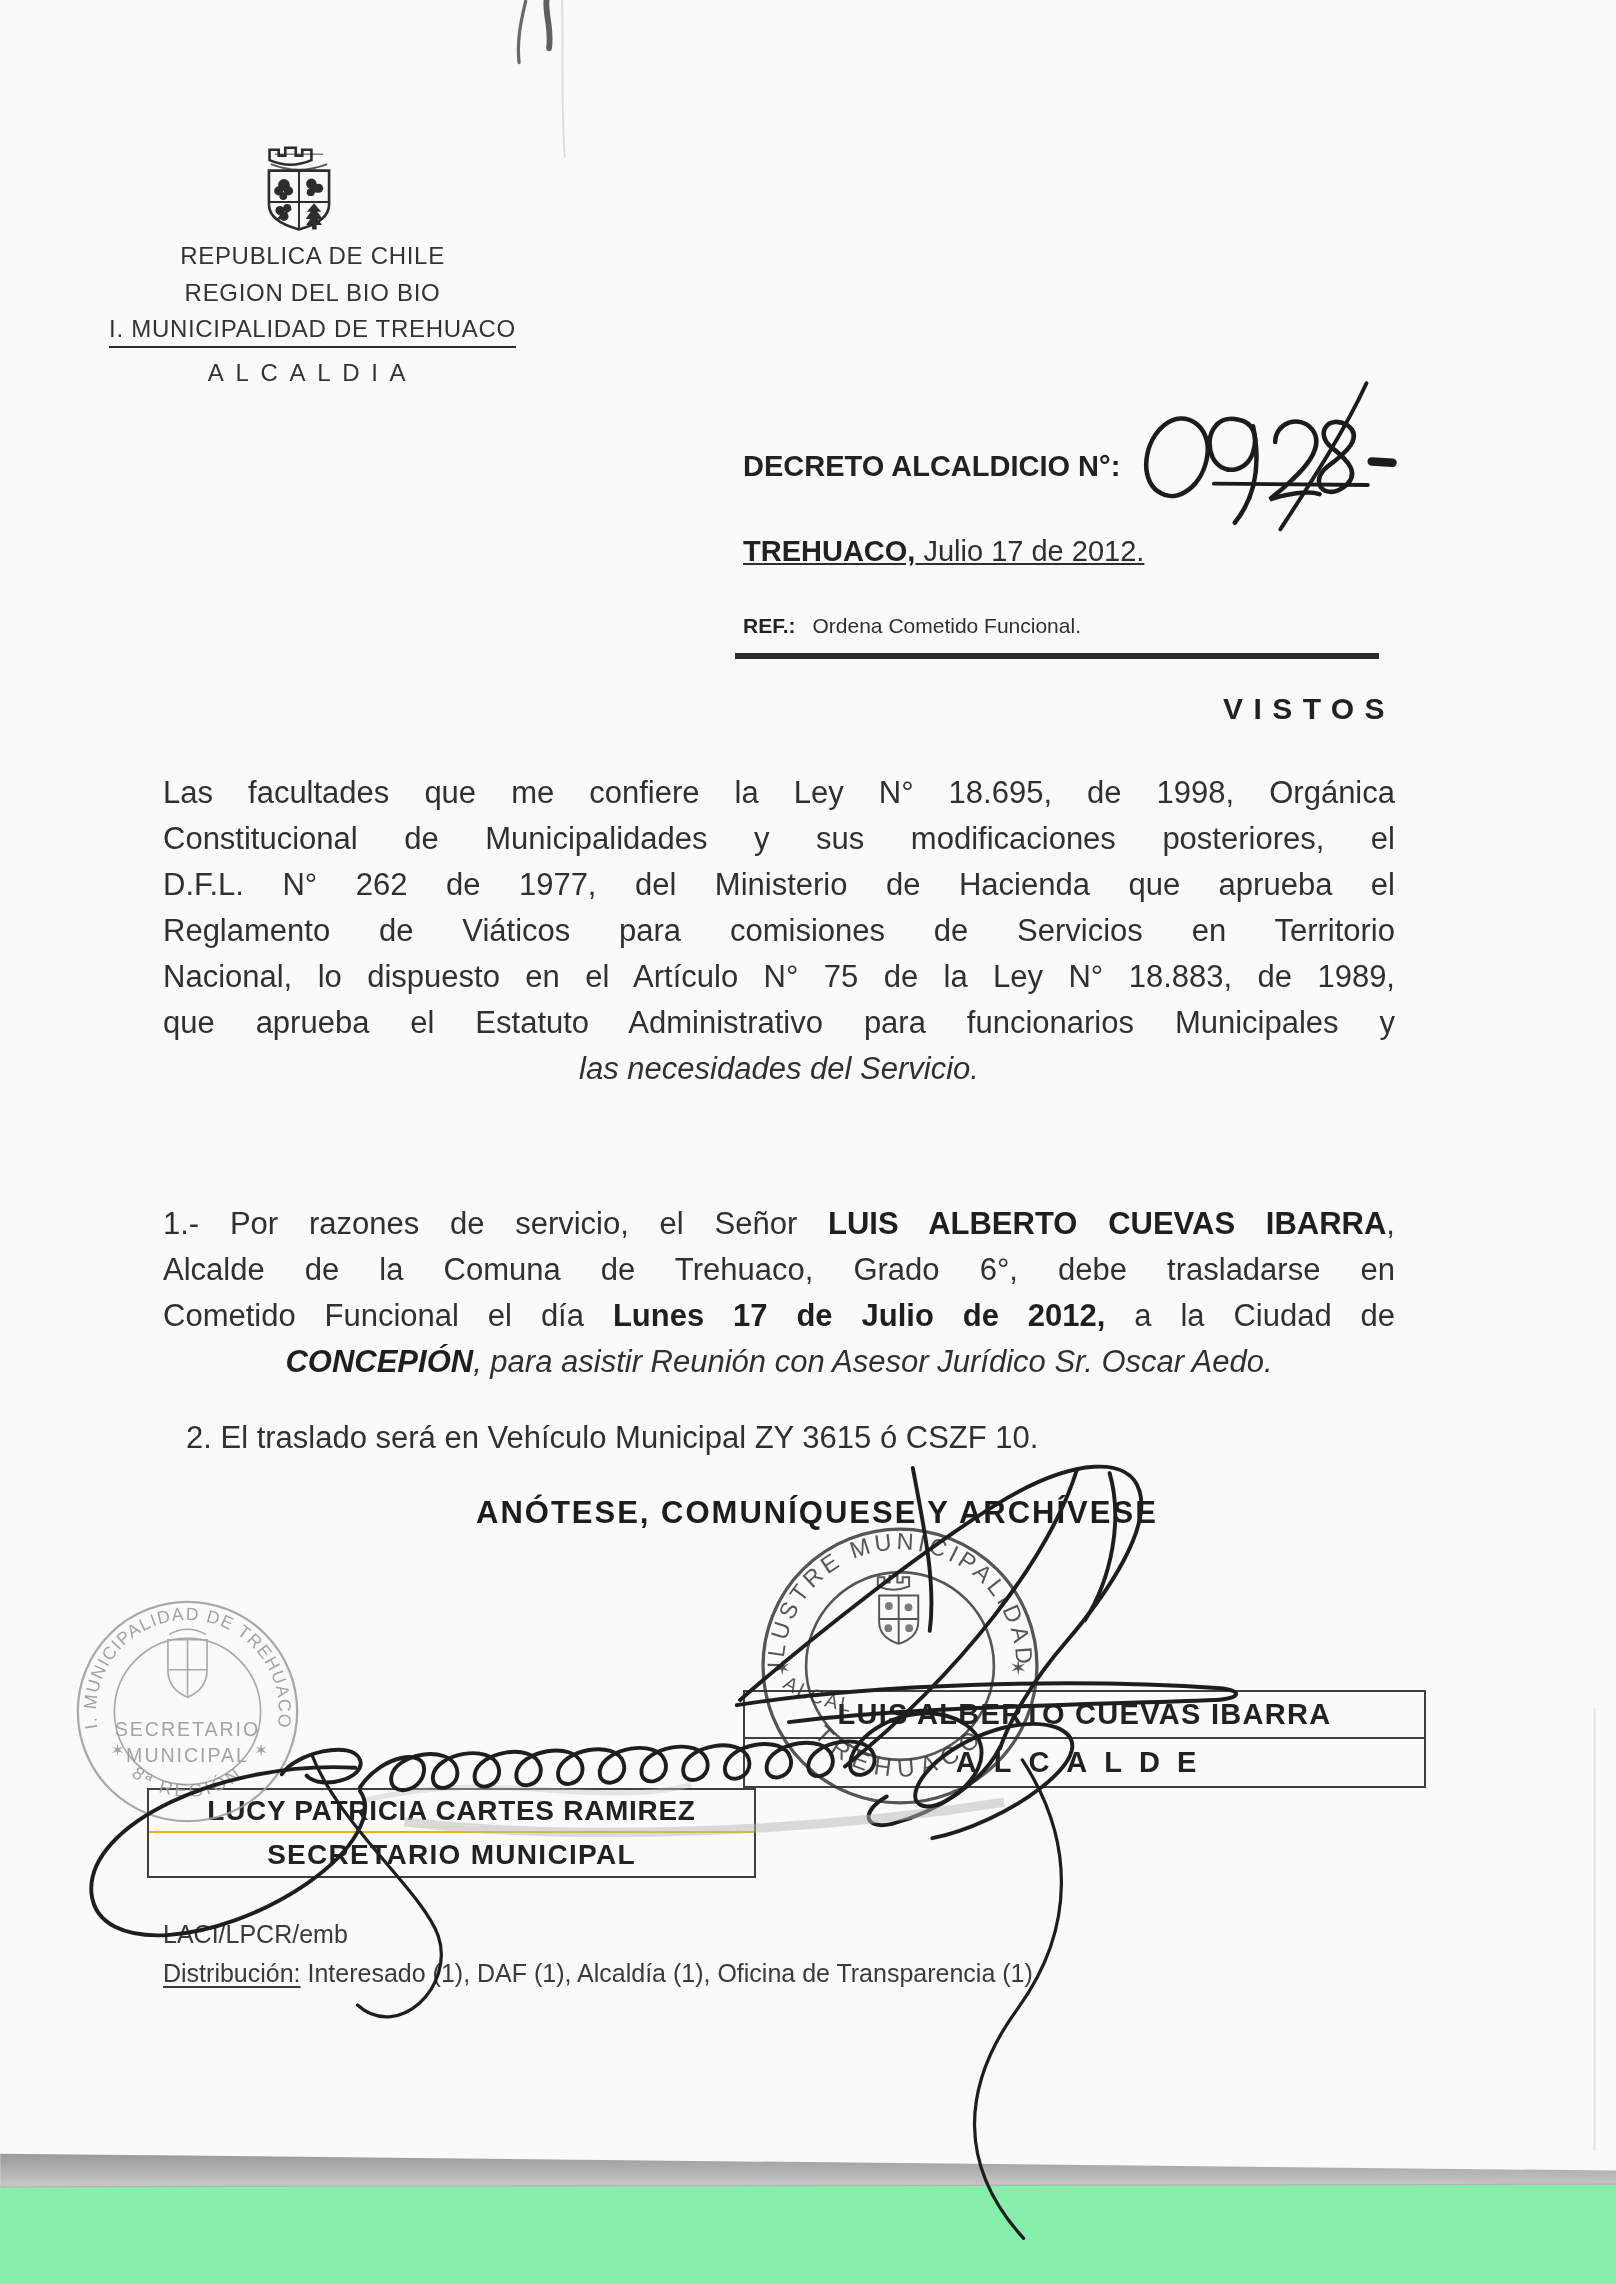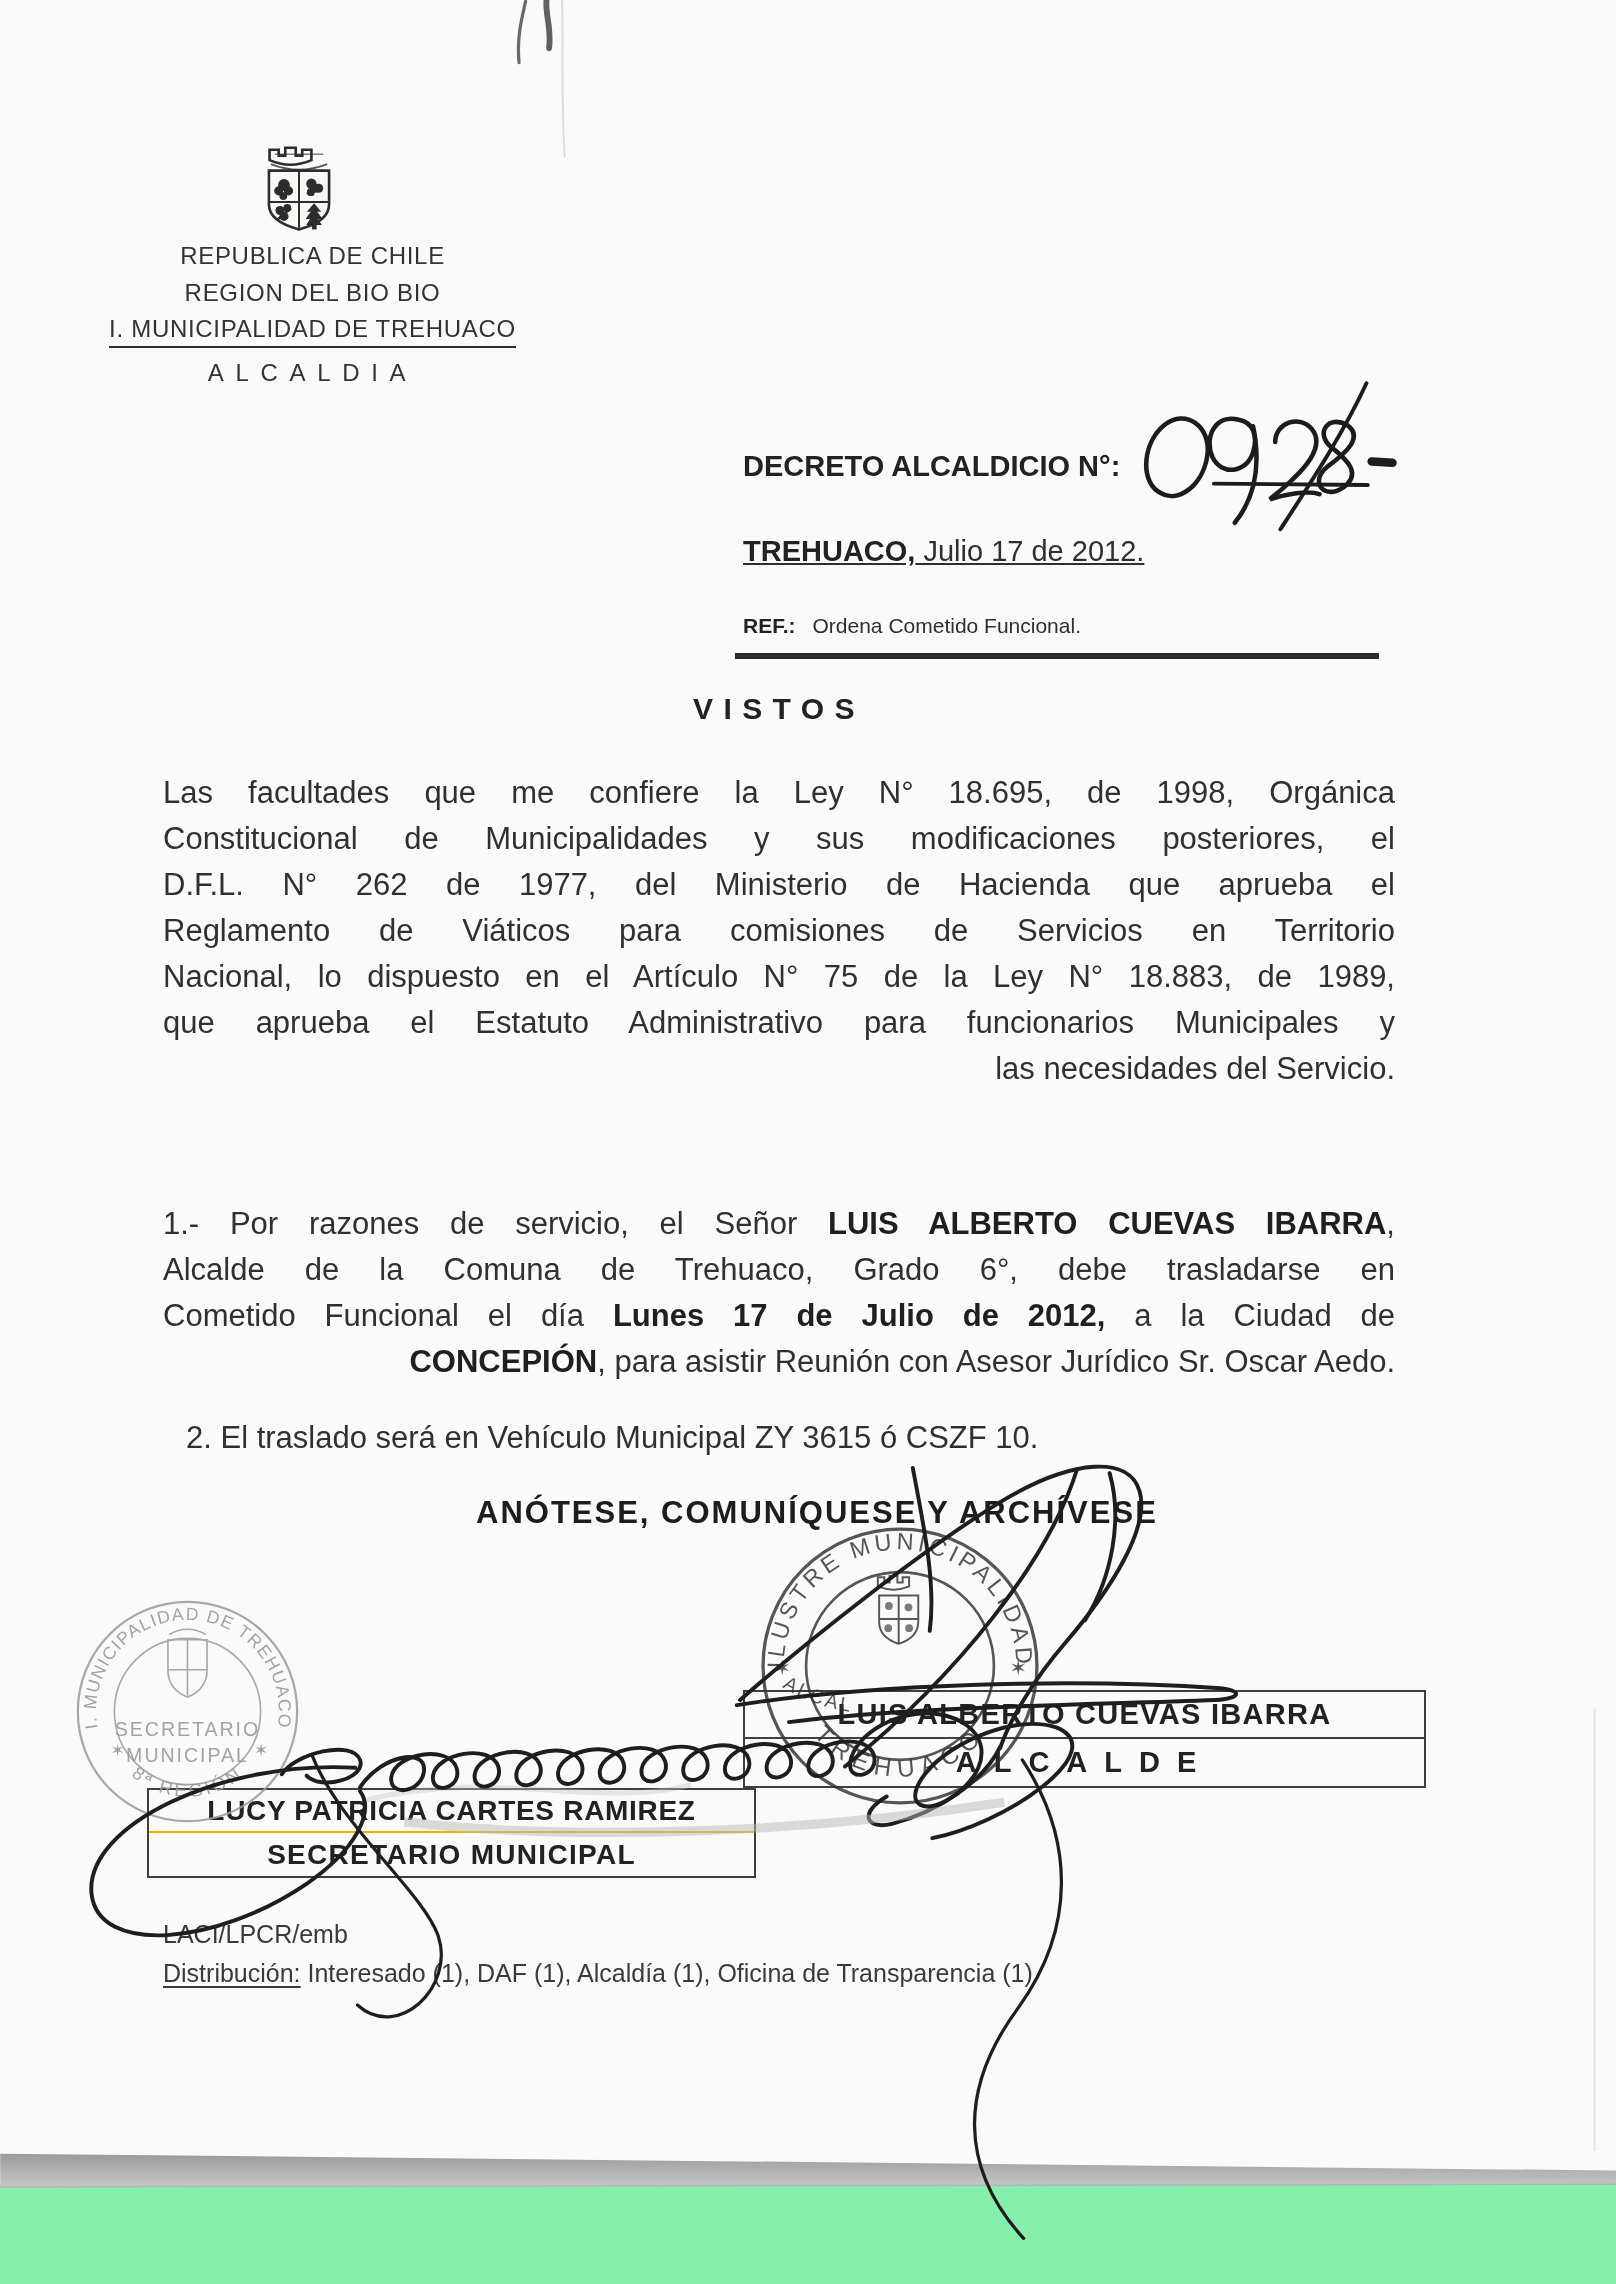--- a/index.html
+++ b/index.html
@@ -18,26 +18,26 @@
   
   .dlabel{position:absolute;left:743px;top:450px;font-size:29px;font-weight:bold;color:#222;}
   .dcity{position:absolute;left:743px;top:535px;font-size:29px;text-decoration:underline;}
   .dcity b{color:#222;}
   .dref{position:absolute;left:743px;top:614px;font-size:21px;}
   .dref b{color:#222;}
   .dref .refval{margin-left:17px;}
   .drule{position:absolute;left:735px;top:653px;width:644px;height:5.9px;background:#2e2e2e;}
   .hw-label{position:absolute;left:1167px;top:404px;font-size:65px;color:transparent;pointer-events:none;}
   
-  .heading{position:absolute;left:163px;width:1232px;text-align:center;
+  .heading{position:absolute;left:163px;width:1232px;text-align:right;
            font-size:30px;font-weight:bold;letter-spacing:10.4px;color:#222;}
   
   .block{position:absolute;left:163px;width:1232px;font-size:31px;line-height:46px;color:#303030;}
   .jl{text-align:justify;text-align-last:justify;height:46px;overflow:hidden;}
-  .ll{text-align:right;height:46px;}
+  .ll{text-align:center;height:46px;font-style:italic;}
   .block b{color:#1f1f1f;}
   .item2{position:absolute;left:186px;top:1420px;font-size:31px;color:#303030;}
   .closing{position:absolute;left:476px;top:1495px;font-size:31px;font-weight:bold;
            letter-spacing:2px;color:#1d1d1d;}
   
   .sigbox{position:absolute;border:2px solid #3f3f3f;}
   .box-alcalde{left:743px;top:1690px;width:679px;height:94px;}
   .box-secretario{left:147px;top:1788px;width:605px;height:86px;}
   .sigrow{display:flex;align-items:center;justify-content:center;font-weight:bold;color:#222;}
   .box-alcalde .r1{height:45px;border-bottom:2px solid #3f3f3f;font-size:29px;letter-spacing:1.3px;}

